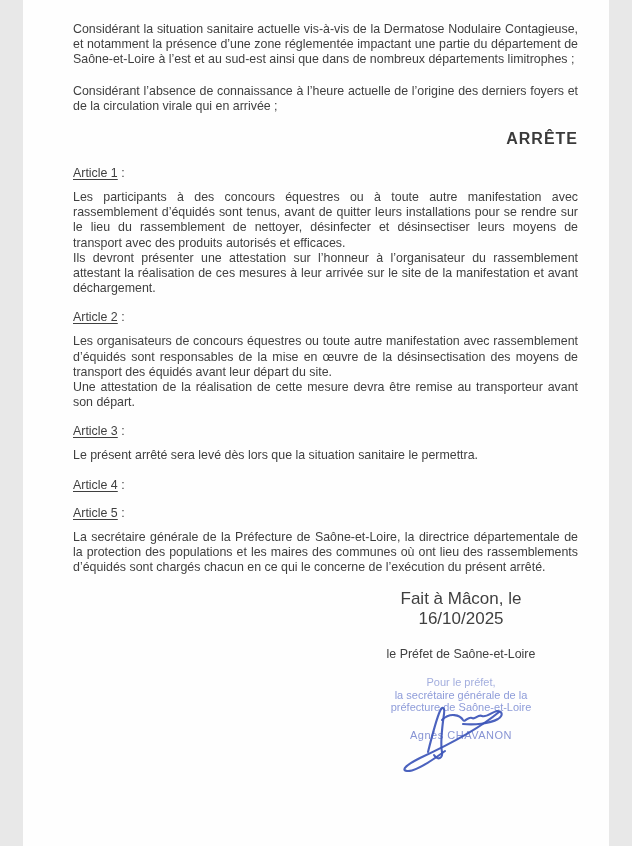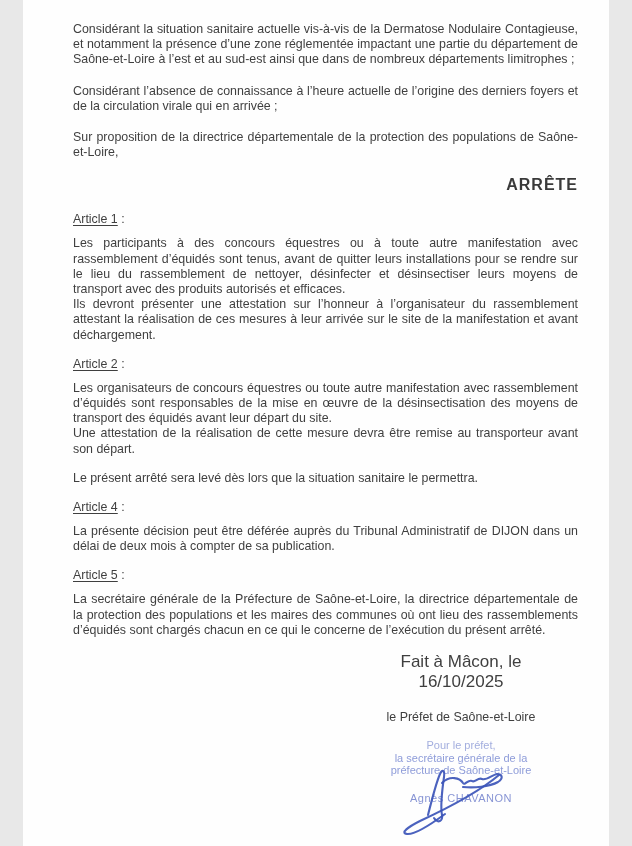--- a/index.html
+++ b/index.html
@@ -97,44 +97,41 @@
 </style>
 </head>
 <body>
 
 <div class="page">
 
   <p class="para">Considérant la situation sanitaire actuelle vis-à-vis de la Dermatose Nodulaire Contagieuse, et notamment la présence d’une zone réglementée impactant une partie du département de Saône-et-Loire à l’est et au sud-est ainsi que dans de nombreux départements limitrophes ;</p>
 
   <p class="para">Considérant l’absence de connaissance à l’heure actuelle de l’origine des derniers foyers et de la circulation virale qui en arrivée ;</p>
 
-  <p class="para">Sur proposition de la directrice départementale de la protection des populations de Saône-et-Loire,</p>
 
   <h1 class="arrete-title">ARRÊTE</h1>
 
   <p class="article-heading"><span class="article-label">Article 1</span><span> :</span></p>
   <div class="article-body">
     <p>Les participants à des concours équestres ou à toute autre manifestation avec rassemblement d’équidés sont tenus, avant de quitter leurs installations pour se rendre sur le lieu du rassemblement de nettoyer, désinfecter et désinsectiser leurs moyens de transport avec des produits autorisés et efficaces.</p>
     <p>Ils devront présenter une attestation sur l’honneur à l’organisateur du rassemblement attestant la réalisation de ces mesures à leur arrivée sur le site de la manifestation et avant déchargement.</p>
   </div>
 
   <p class="article-heading"><span class="article-label">Article 2</span><span> :</span></p>
   <div class="article-body">
     <p>Les organisateurs de concours équestres ou toute autre manifestation avec rassemblement d’équidés sont responsables de la mise en œuvre de la désinsectisation des moyens de transport des équidés avant leur départ du site.</p>
     <p>Une attestation de la réalisation de cette mesure devra être remise au transporteur avant son départ.</p>
   </div>
 
+  <p class="article-heading"><span class="article-label">Article 3</span><span> :</span></p>
   <div class="article-body">
     <p>Le présent arrêté sera levé dès lors que la situation sanitaire le permettra.</p>
   </div>
 
   <p class="article-heading"><span class="article-label">Article 4</span><span> :</span></p>
-  <div class="article-body">
-    <p>La présente décision peut être déférée auprès du Tribunal Administratif de DIJON dans un délai de deux mois à compter de sa publication.</p>
-  </div>
 
   <p class="article-heading"><span class="article-label">Article 5</span><span> :</span></p>
   <div class="article-body">
     <p>La secrétaire générale de la Préfecture de Saône-et-Loire, la directrice départementale de la protection des populations et les maires des communes où ont lieu des rassemblements d’équidés sont chargés chacun en ce qui le concerne de l’exécution du présent arrêté.</p>
   </div>
 
   <div class="closing">
     <p class="place-date">Fait à Mâcon, le 16/10/2025</p>
     <p class="signatory-title">le Préfet de Saône-et-Loire</p>
 

